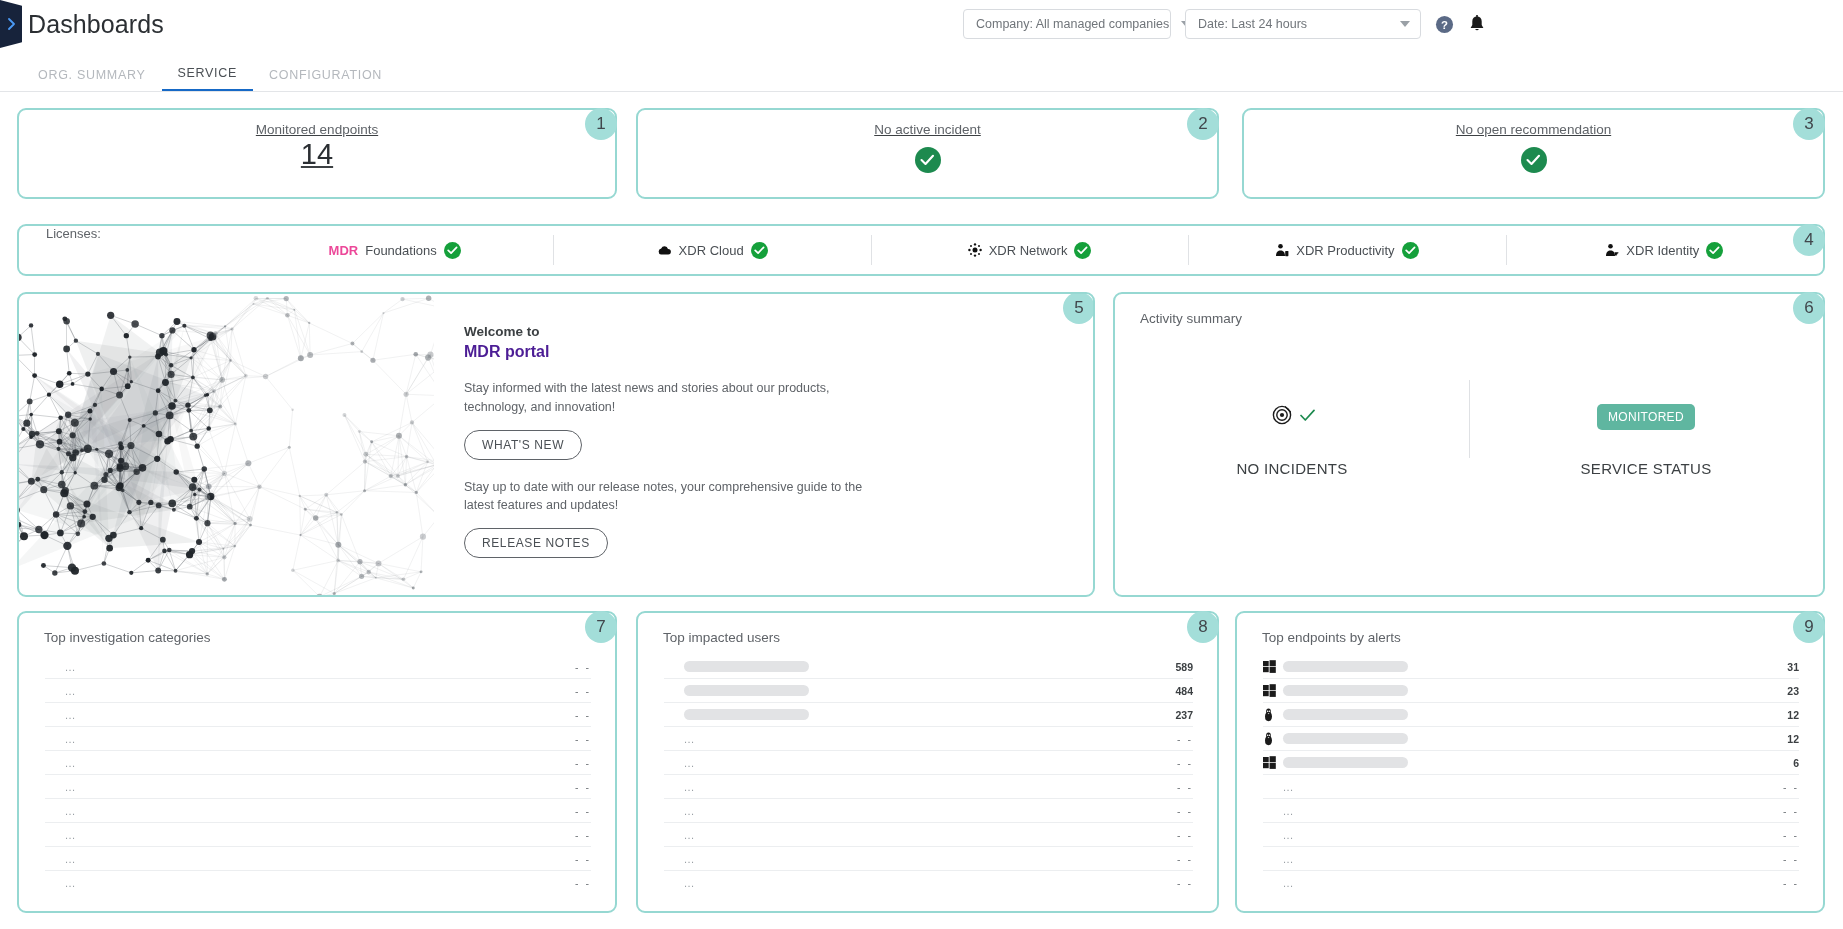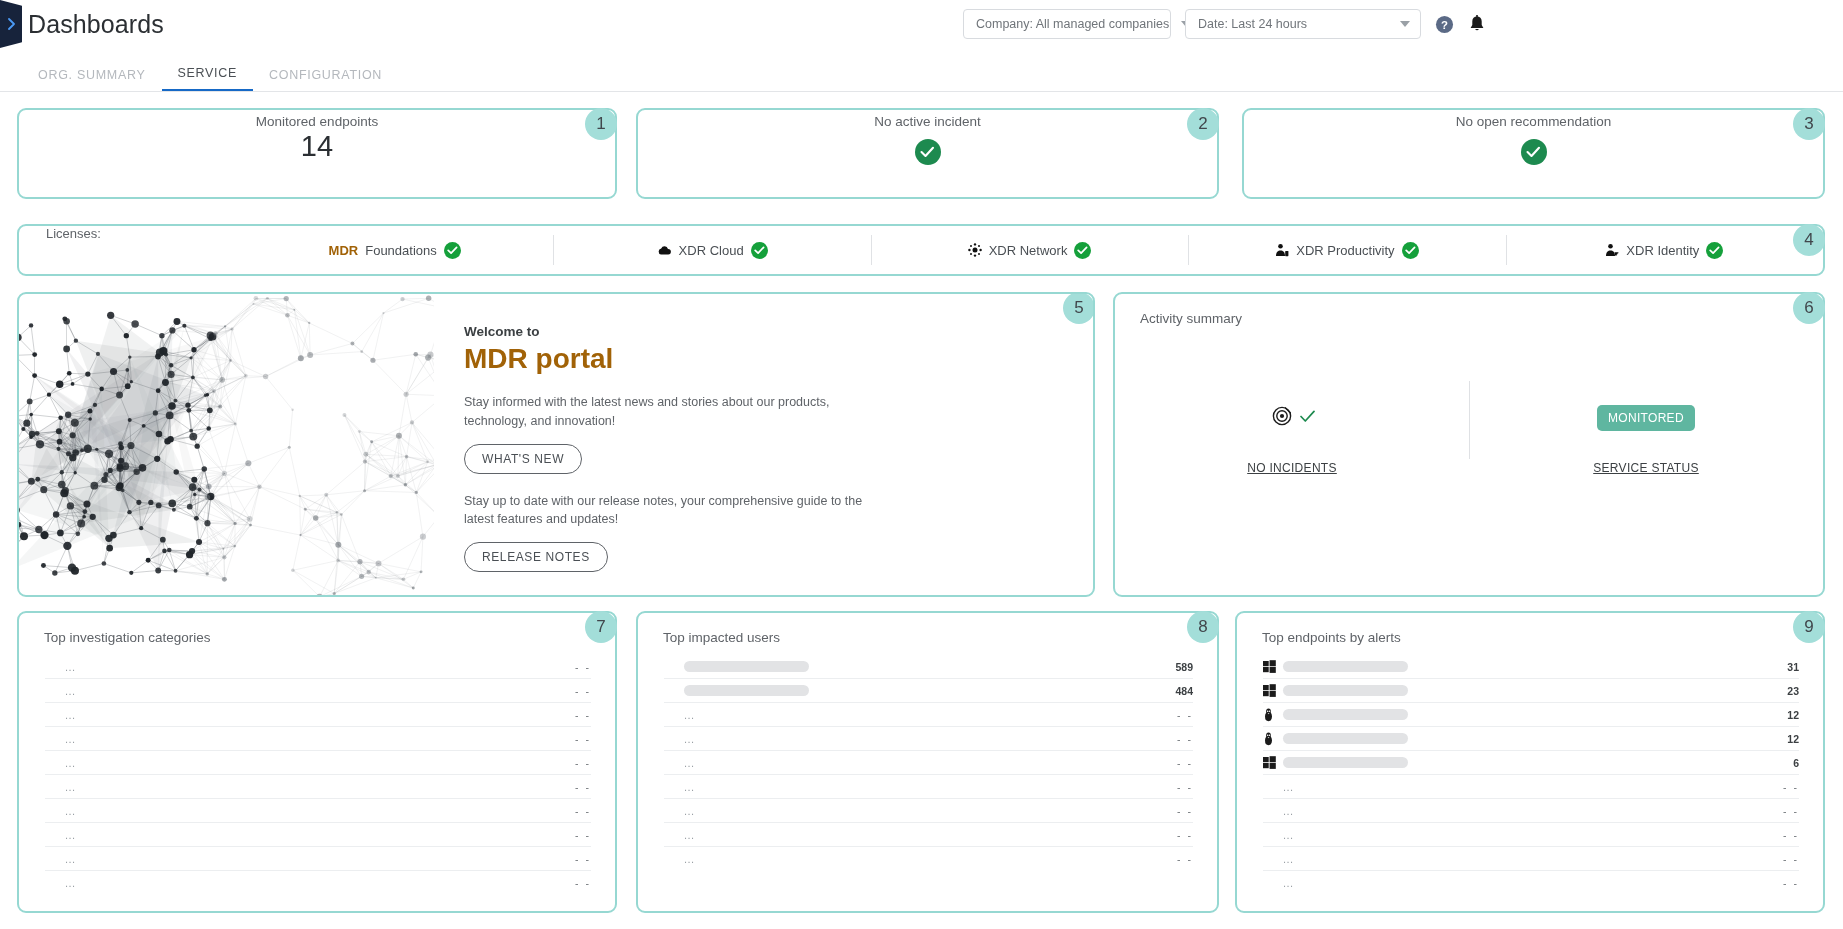--- a/index.html
+++ b/index.html
@@ -72,21 +72,21 @@
     font-size: 17px; font-weight: 400; font-family: "Liberation Sans", sans-serif;
   }
 
   
   .kpi { top: 108px; height: 91px; }
   .kpi-1 { left: 17px;   width: 600px; }
   .kpi-2 { left: 636px;  width: 583px; }
   .kpi-3 { left = 0; left: 1242px; width: 583px; }
   .kpi-inner {
     height: 100%; display: flex; flex-direction: column;
-    align-items: center; padding-top: 4px;
+    align-items: center; padding-top: 12px; text-decoration: underline;
   }
   .kpi-label { font-size: 13.5px; color: #5f6368; }
   .kpi-value { font-size: 29px; color: #2b2f33; margin-top: 2px; line-height: 1.05; }
   .check-circle {
     width: 26px; height: 26px; border-radius: 50%; background: #1d8a4f;
     display: flex; align-items: center; justify-content: center; margin-top: 10px;
   }
 
   
   .licenses { left: 17px; top: 224px; width: 1808px; height: 52px; }
@@ -97,35 +97,35 @@
   .lic-items { flex: 1; display: flex; align-items: center; height: 100%; }
   .lic-item {
     flex: 1; display: flex; align-items: center; justify-content: center;
     gap: 7px; height: 30px; font-size: 13px; color: #4a4f54;
     position: relative; cursor: pointer;
   }
   .lic-item + .lic-item::before {
     content: ""; position: absolute; left: 0; top: 0; bottom: 0;
     border-left: 1px solid #e0e2e5;
   }
-  .lic-item b { font-weight: 700; color: #a16207; }
+  .lic-item b { font-weight: 700; color: #ec4899; }
   .lic-check {
     width: 17px; height: 17px; border-radius: 50%; background: #15a03b;
     display: inline-flex; align-items: center; justify-content: center;
   }
   .lic-glyph { display: inline-flex; align-items: center; }
 
   
   .welcome { left: 17px; top: 292px; width: 1078px; height: 305px; overflow: hidden; }
   .welcome-inner { display: flex; height: 100%; }
   .mesh { width: 415px; height: 100%; position: relative; overflow: hidden; flex: none; }
   .mesh svg { position: absolute; left: -16px; top: -6px; }
   .welcome-text { padding: 30px 30px 0 30px; }
   .welcome-sub { font-size: 13.5px; font-weight: 700; color: #3c4043; }
-  .welcome-title { font-size: 28px; font-weight: 700; color: #a16207; margin-top: 4px; }
+  .welcome-title { font-size: 16px; font-weight: 700; color: #4c1d95; margin-top: 4px; }
   .welcome-para {
     font-size: 12.5px; color: #5f6368; line-height: 1.5; margin-top: 18px;
     max-width: 410px;
   }
   .pill-btn {
     display: inline-block; margin-top: 13px;
     border: 1px solid #5f6368; border-radius: 16px;
     padding: 7px 17px 7px 17px; font-size: 12px; letter-spacing: .6px;
     color: #4a4f54; background: #fff; cursor: pointer;
   }
@@ -140,21 +140,21 @@
   .act-col {
     flex: 1; display: flex; flex-direction: column; align-items: center;
     position: relative;
   }
   .act-col + .act-col::before {
     content: ""; position: absolute; left: 0; top: -22px; height: 78px;
     border-left: 1px solid #dfe1e4;
   }
   .act-icon-row { display: flex; align-items: center; gap: 6px; height: 30px; }
   .act-caption {
-    margin-top: 28px; font-size: 12px; letter-spacing: .3px; color: #3c4043; text-decoration: underline;
+    margin-top: 28px; font-size: 15px; letter-spacing: .3px; color: #3c4043;
   }
   .monitored-badge {
     background: #5fb6a0; color: #fff; border-radius: 5px;
     padding: 6px 11px; font-size: 12px; letter-spacing: .3px;
   }
 
   
   .list-card { top: 611px; height: 302px; }
   .list-1 { left: 17px;   width: 600px; }
   .list-2 { left: 636px;  width: 583px; }
@@ -1942,20 +1942,27 @@
         <div class="row">
           <span class="row-icon"></span>
           <span class="row-label">
             <span class="bar"></span>
           </span>
           <span class="row-value">484</span>
         </div>
         <div class="row">
           <span class="row-icon"></span>
           <span class="row-label">
+            <span class="bar"></span>
+          </span>
+          <span class="row-value">237</span>
+        </div>
+        <div class="row">
+          <span class="row-icon"></span>
+          <span class="row-label">
             <span class="dots">...</span>
           </span>
           <span class="row-value empty">- -</span>
         </div>
         <div class="row">
           <span class="row-icon"></span>
           <span class="row-label">
             <span class="dots">...</span>
           </span>
           <span class="row-value empty">- -</span>

